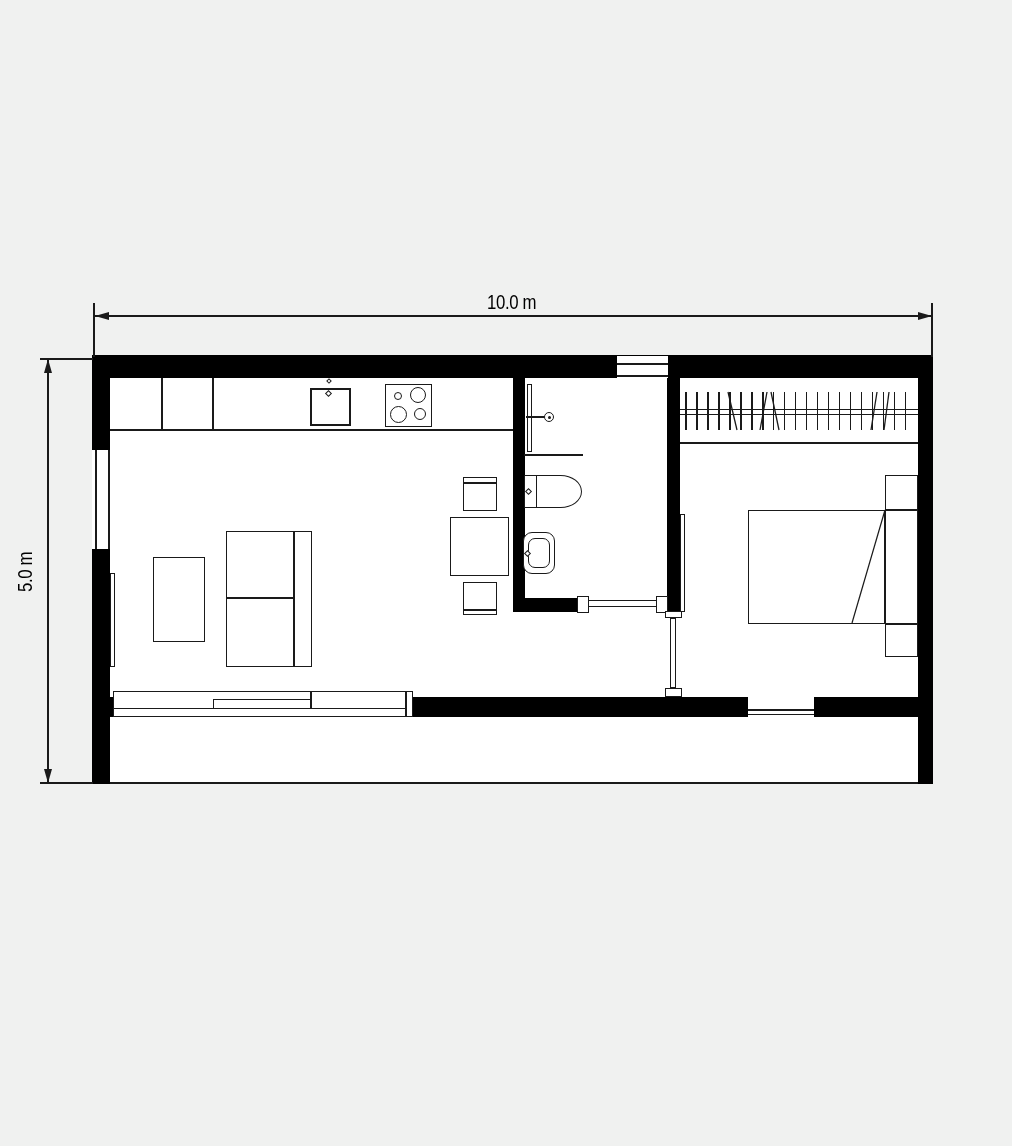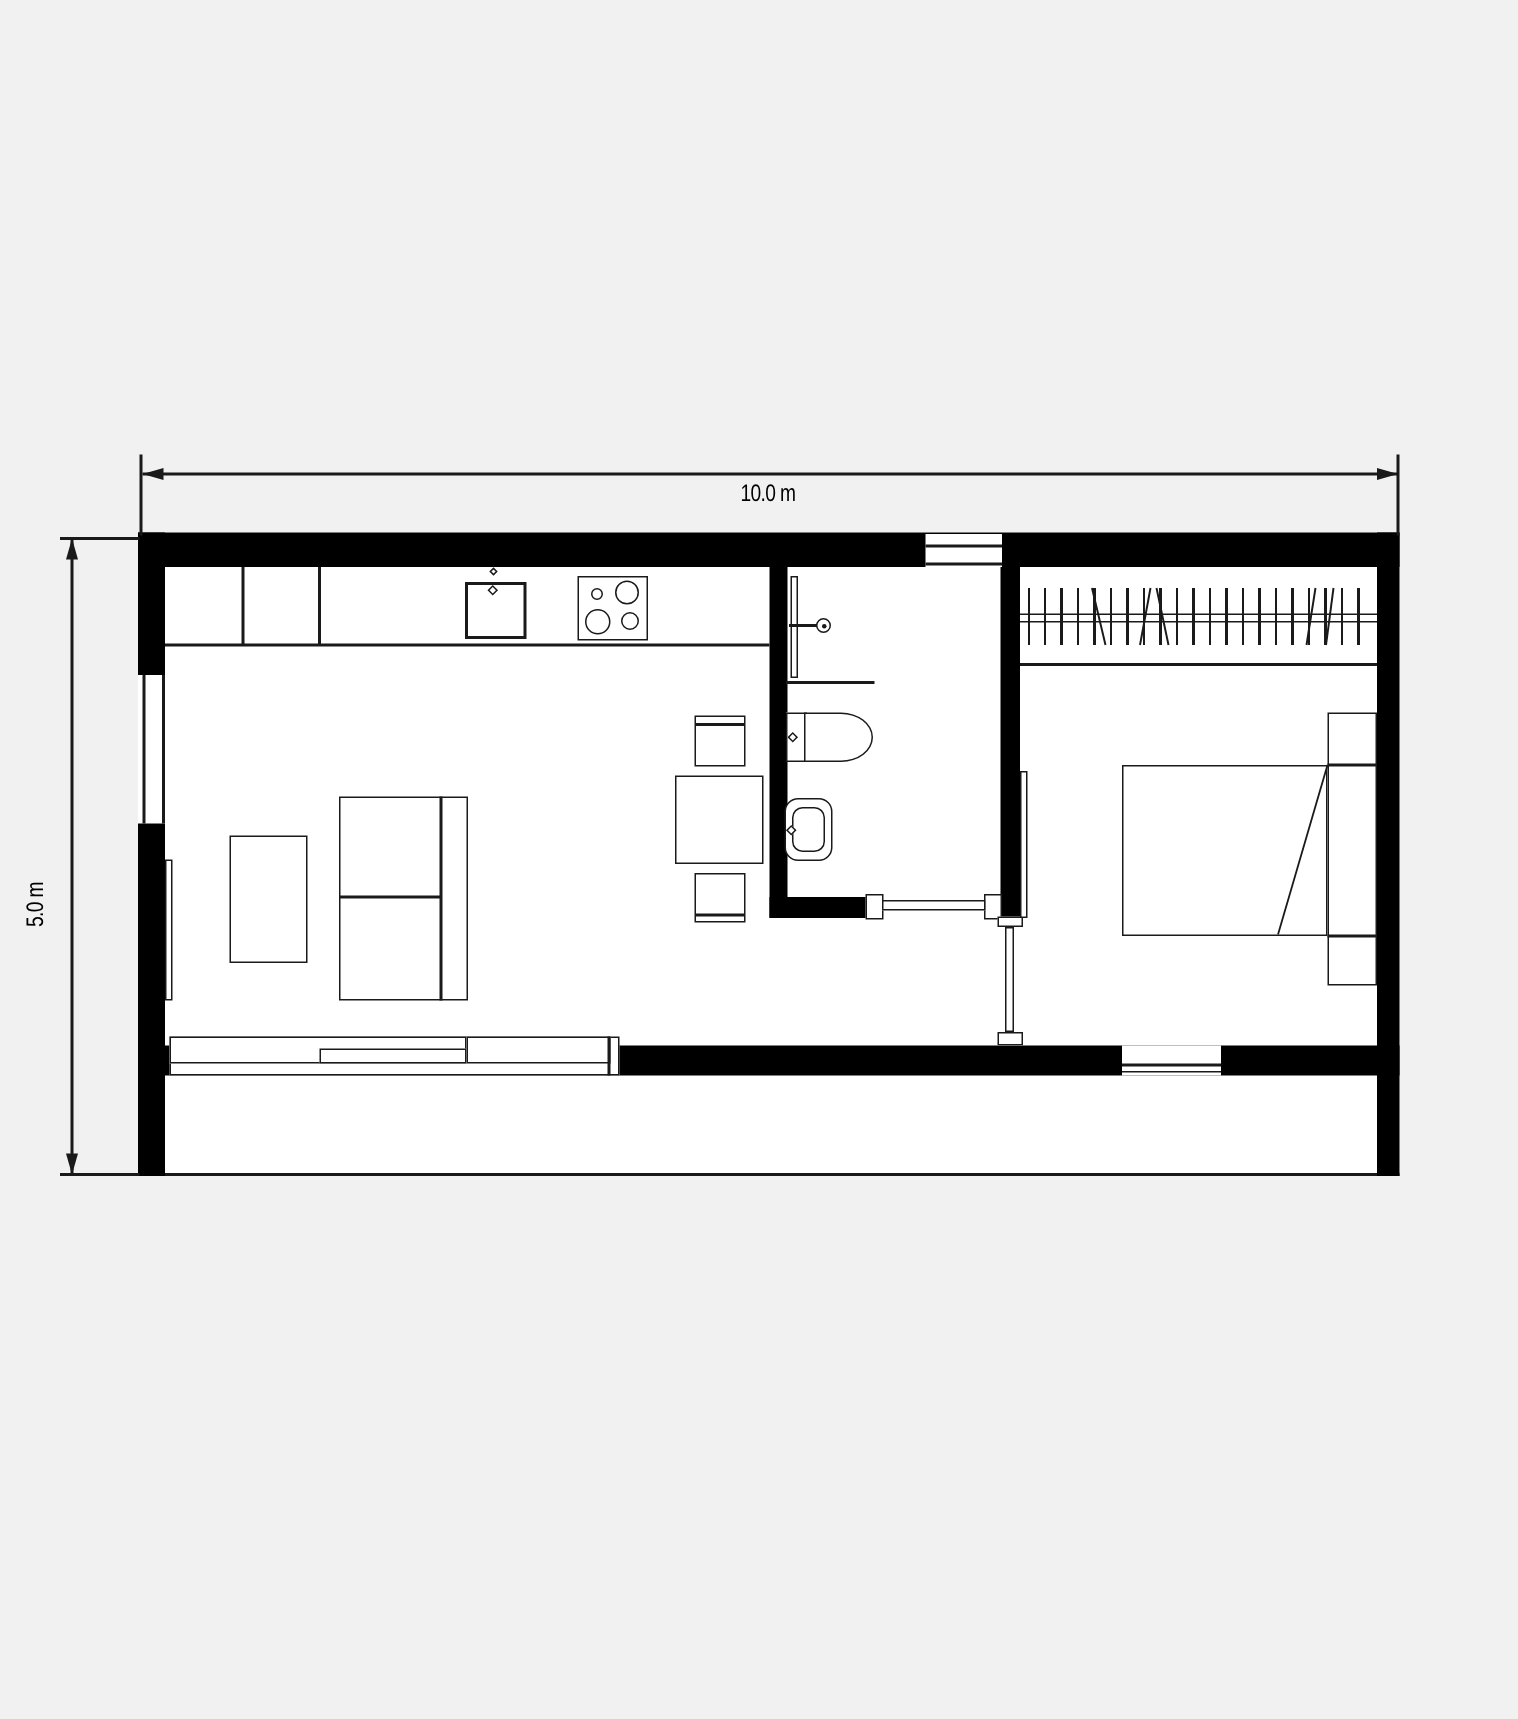--- a/index.html
+++ b/index.html
@@ -9,21 +9,21 @@
   body{background:var(--bg);font-family:"Liberation Sans",sans-serif;}
   #canvas{position:relative;width:1012px;height:1146px;background:var(--bg);overflow:hidden;}
   .a{position:absolute;}
   .wall{background:var(--wall);}
   .ln{background:var(--line);}
   .wh{background:var(--floor);}
   .box{border:1.5px solid var(--line);background:var(--floor);box-sizing:border-box;}
   .thinbox{border:1px solid var(--line);background:var(--floor);box-sizing:border-box;}
   .circ{border:1.5px solid var(--line);border-radius:50%;background:var(--floor);box-sizing:border-box;}
   .diam{width:5px;height:5px;border:1px solid var(--line);box-sizing:border-box;transform:rotate(45deg);background:var(--floor);}
-  .dimlabel{color:#000;font-size:16px;letter-spacing:-0.5px;white-space:nowrap;margin-top:31px;}
+  .dimlabel{color:#000;font-size:21px;letter-spacing:-0.5px;white-space:nowrap;}
   .cond{display:inline-block;transform:scaleX(0.8);}
 
   
   .dim-top-line{left:95px;top:315px;width:837px;height:1.5px;}
   .dim-top-tick-l{left:93px;top:303px;width:1.5px;height:54px;}
   .dim-top-tick-r{left:931px;top:303px;width:1.5px;height:54px;}
   .arr-left{left:95px;top:312px;width:0;height:0;border-top:4px solid transparent;border-bottom:4px solid transparent;border-right:14px solid var(--line);}
   .arr-right{left:918px;top:312px;width:0;height:0;border-top:4px solid transparent;border-bottom:4px solid transparent;border-left:14px solid var(--line);}
   .dim-top-label{left:452px;top:290px;width:120px;text-align:center;}
   .dim-left-line{left:47px;top:359px;width:1.5px;height:424px;}

